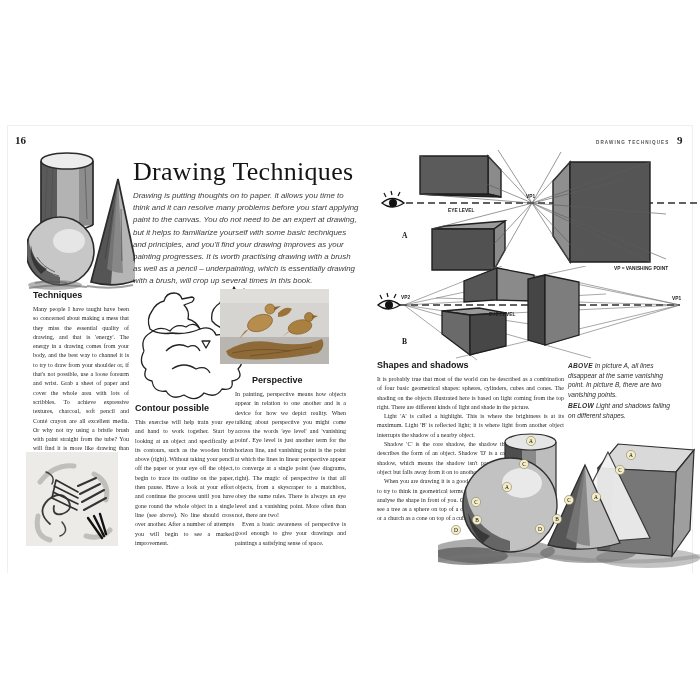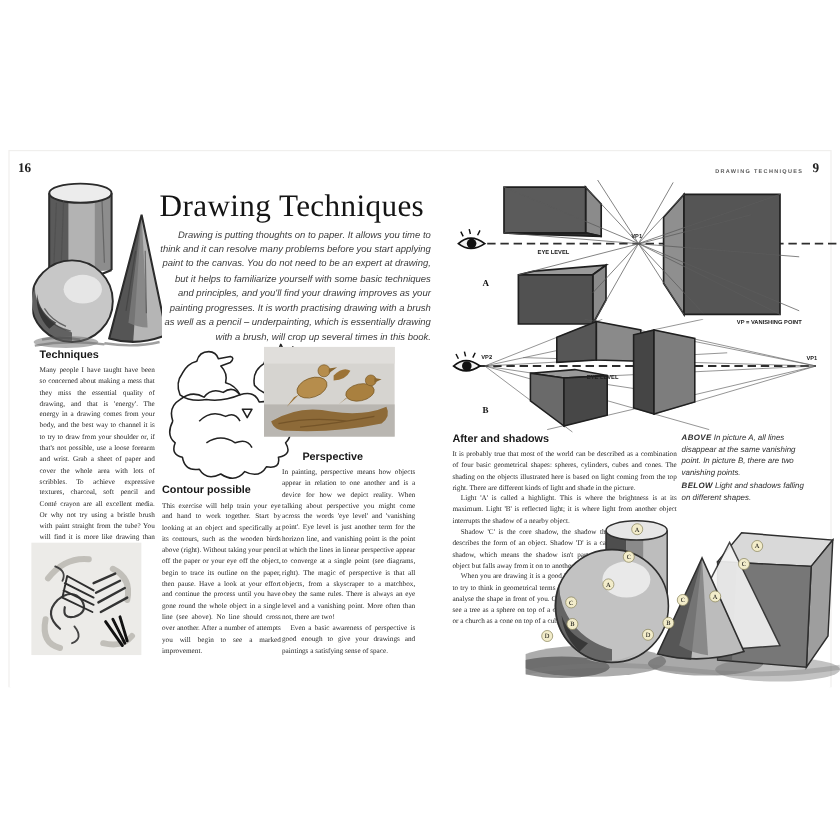--- a/index.html
+++ b/index.html
@@ -6,21 +6,21 @@
   #stage{position:relative;width:700px;height:573px;background:#ffffff;overflow:hidden;
          font-family:"Liberation Serif",serif;color:#1f1f1f;}
   .abs{position:absolute;}
   .spread{position:absolute;left:8px;top:126px;width:684px;height:498px;background:#fff;
           box-shadow:0 0 0 1px #f0efed;}
   .pagenum{font-family:"Liberation Serif",serif;font-weight:bold;font-size:11px;color:#222;}
   .runhead{font-family:"Liberation Sans",sans-serif;font-size:4.6px;letter-spacing:1.1px;
            color:#555;font-weight:bold;}
   .title{font-family:"Liberation Serif",serif;font-size:26px;color:#141414;letter-spacing:.3px;}
   .intro{font-family:"Liberation Sans",sans-serif;font-style:italic;font-size:7.9px;
-         line-height:12.2px;color:#3c3c3c;text-align:right;}
+         line-height:12.2px;color:#3c3c3c;text-align:left;}
   .h-sec{font-family:"Liberation Sans",sans-serif;font-weight:bold;font-size:9px;color:#161616;}
   .body-txt{font-family:"Liberation Serif",serif;font-size:6px;line-height:9.3px;
             text-align:justify;color:#262626;}
   .body-txt p{margin:0;}
   .body-txt p + p{text-indent:7px;}
   .caption{font-family:"Liberation Sans",sans-serif;font-style:italic;font-size:6.6px;
            line-height:9.6px;color:#2e2e2e;}
   .caption b{font-style:italic;font-weight:bold;letter-spacing:.3px;}
   .diag-label{font-family:"Liberation Sans",sans-serif;font-weight:bold;}
   svg{display:block;}
@@ -191,21 +191,21 @@
         <circle cx="13" cy="39" r="4" fill="#111"></circle>
         <path d="M6,33 L4,29 M12,31 L11,27 M18,32 L20,28" stroke="#111" stroke-width="1.2"></path>
       </g>
       <text x="25" y="33" font-size="4.8" class="diag-label" fill="#222">VP2</text>
       <text x="296" y="34" font-size="4.8" class="diag-label" fill="#222">VP1</text>
       <text x="113" y="50" font-size="4.8" class="diag-label" fill="#222">EYE LEVEL</text>
       <text x="26" y="78" font-size="7.5" font-weight="bold" font-family="Liberation Serif,serif" fill="#111">B</text>
     </svg>
   </div>
 
-  <div class="abs h-sec" style="left:377px;top:360px;">After and shadows</div>
+  <div class="abs h-sec" style="left:377px;top:360px;">Shapes and shadows</div>
   <div class="abs" style="left:377px;top:375px;width:187px;">
     <div class="body-txt" style="width:187px;">
       <p>It is probably true that most of the world can be described as a combination of four basic geometrical shapes: spheres, cylinders, cubes and cones. The shading on the objects illustrated here is based on light coming from the top right. There are different kinds of light and shade in the picture.</p>
       <p>Light 'A' is called a highlight. This is where the brightness is at its maximum. Light 'B' is reflected light; it is where light from another object interrupts the shadow of a nearby object.</p>
     </div>
     <div class="body-txt" style="width:132px;">
       <p style="text-indent:7px;">Shadow 'C' is the core shadow, the shadow that describes the form of an object. Shadow 'D' is a cast shadow, which means the shadow isn't part of the object but falls away from it on to another object.</p>
     </div>
     <div class="body-txt" style="width:103px;">
       <p style="text-indent:7px;">When you are drawing it is a good idea to try to think in geometrical terms and to analyse the shape in front of you. Can you see a tree as a sphere on top of a cylinder or a church as a cone on top of a cube?</p>

